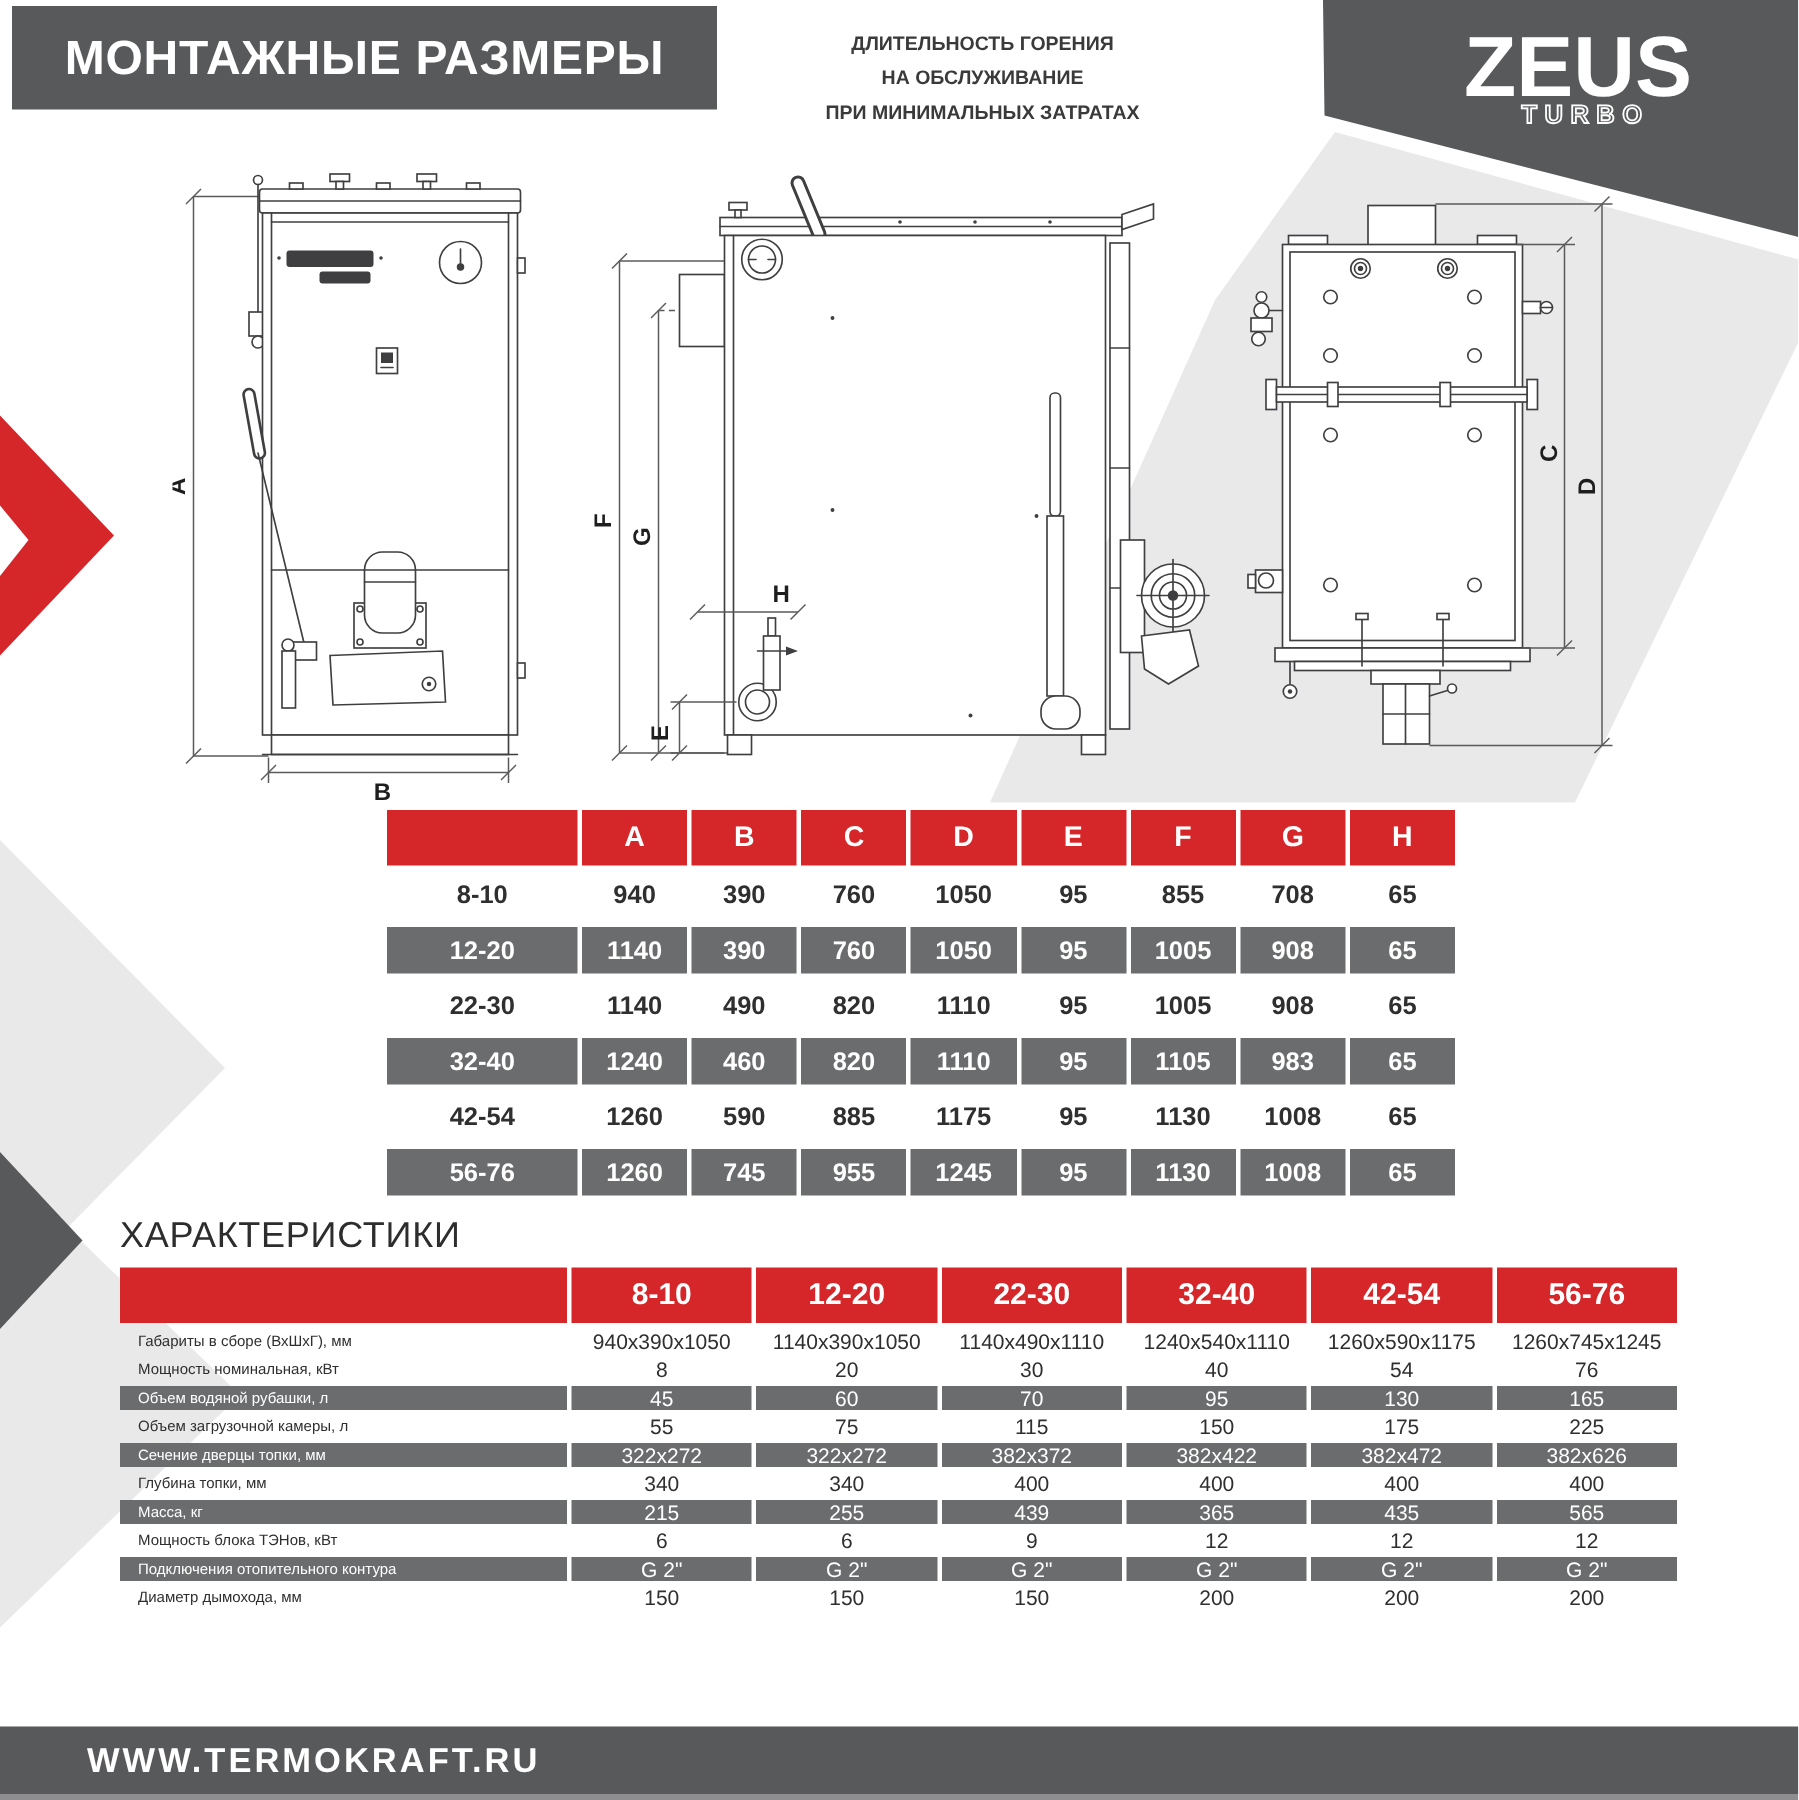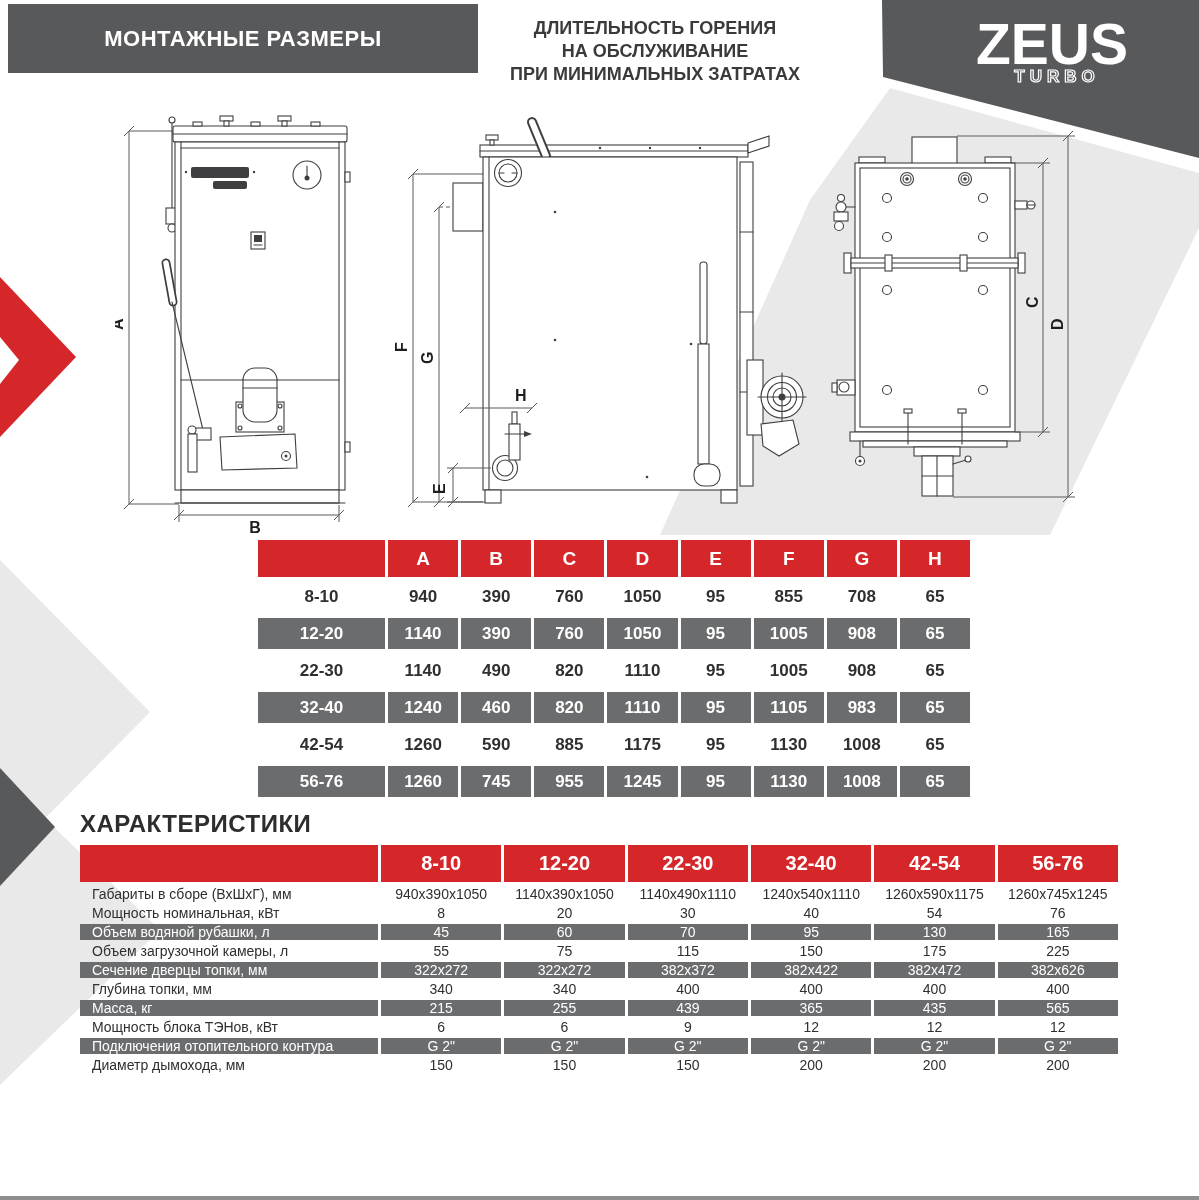--- a/index.html
+++ b/index.html
@@ -7,44 +7,44 @@
   }
   html,body{margin:0;padding:0;background:#fff;}
   .page{position:relative;width:1199px;height:1200px;overflow:hidden;background:#fff;
         font-family:"Liberation Sans", sans-serif;}
   .abs{position:absolute;}
   svg text{font-family:"Liberation Sans", sans-serif;}
 
   
   .hdr-box{left:8px;top:4px;width:470px;height:69px;background:var(--dark);
            display:flex;align-items:center;justify-content:center;}
-  .hdr-box span{color:#fff;font-weight:bold;font-size:22px;letter-spacing:.5px;}
+  .hdr-box span{color:#fff;font-weight:bold;font-size:32px;letter-spacing:.5px;}
   .headline{left:468px;top:17px;width:374px;text-align:center;color:#3a3a3a;
-            font-weight:bold;font-size:18px;line-height:23px;}
+            font-weight:bold;font-size:13px;line-height:23px;}
 
   
   .gridtbl{position:absolute;}
   .gridtbl .trow{display:grid;column-gap:3px;}
   .gridtbl .trow>div{display:flex;align-items:center;justify-content:center;overflow:hidden;}
   .gridtbl .hcell{background:var(--red);color:#fff;font-weight:bold;}
   .gridtbl .gray>div{background:var(--rowgray);color:#fff;}
   .gridtbl .plain>div{background:transparent;color:var(--ink);}
 
   #dims-table{left:258px;top:540px;width:712px;}
   #dims-table .trow{grid-template-columns:127px repeat(8,1fr);height:31px;margin-bottom:6px;}
   #dims-table .thead{height:37px;margin-bottom:4px;}
   #dims-table .hcell{font-size:19px;}
   #dims-table .lcell,#dims-table .vcell{font-size:17px;font-weight:bold;}
 
-  #specs-title{left:80px;top:810px;font-size:24px;font-weight:bold;color:#2d2d2d;letter-spacing:.5px;}
+  #specs-title{left:80px;top:810px;font-size:24px;font-weight:normal;color:#2d2d2d;letter-spacing:.5px;}
   #specs-table{left:80px;top:845px;width:1038px;}
   #specs-table .trow{grid-template-columns:298px repeat(6,1fr);height:16px;margin-bottom:3px;}
   #specs-table .thead{height:37px;margin-bottom:4px;}
   #specs-table .hcell{font-size:20px;}
-  #specs-table .lcell{justify-content:flex-start !important;padding-left:12px;font-size:14px;}
+  #specs-table .lcell{justify-content:flex-start !important;padding-left:12px;font-size:10px;}
   #specs-table .vcell{font-size:14px;}
 
   
   .footer{left:0;top:1151px;width:1199px;height:45px;background:var(--dark);
           display:flex;align-items:center;}
   .footer span{color:#fff;font-weight:bold;font-size:23px;letter-spacing:2px;margin-left:58px;}
   .footer-strip{left:0;top:1196px;width:1199px;height:4px;background:#8e8e90;}
 
   
   .ln{stroke:#3f3f41;fill:none;stroke-width:1.1;stroke-linecap:round;}
@@ -511,15 +511,18 @@
         <div class="lcell">Диаметр дымохода, мм</div>
         <div class="vcell">150</div>
         <div class="vcell">150</div>
         <div class="vcell">150</div>
         <div class="vcell">200</div>
         <div class="vcell">200</div>
         <div class="vcell">200</div>
       </div>
     </div>
 
+  <div class="abs footer">
+    <span>WWW.TERMOKRAFT.RU</span>
+  </div>
   <div class="abs footer-strip"></div>
 
 </div>
 
 </body></html>

